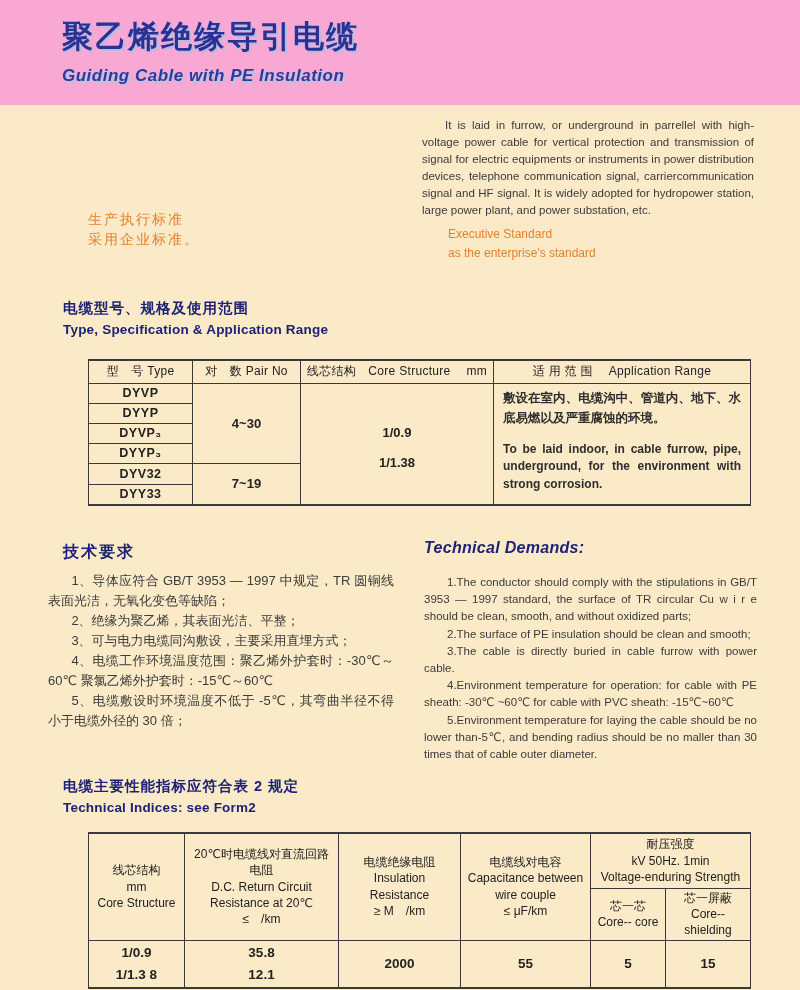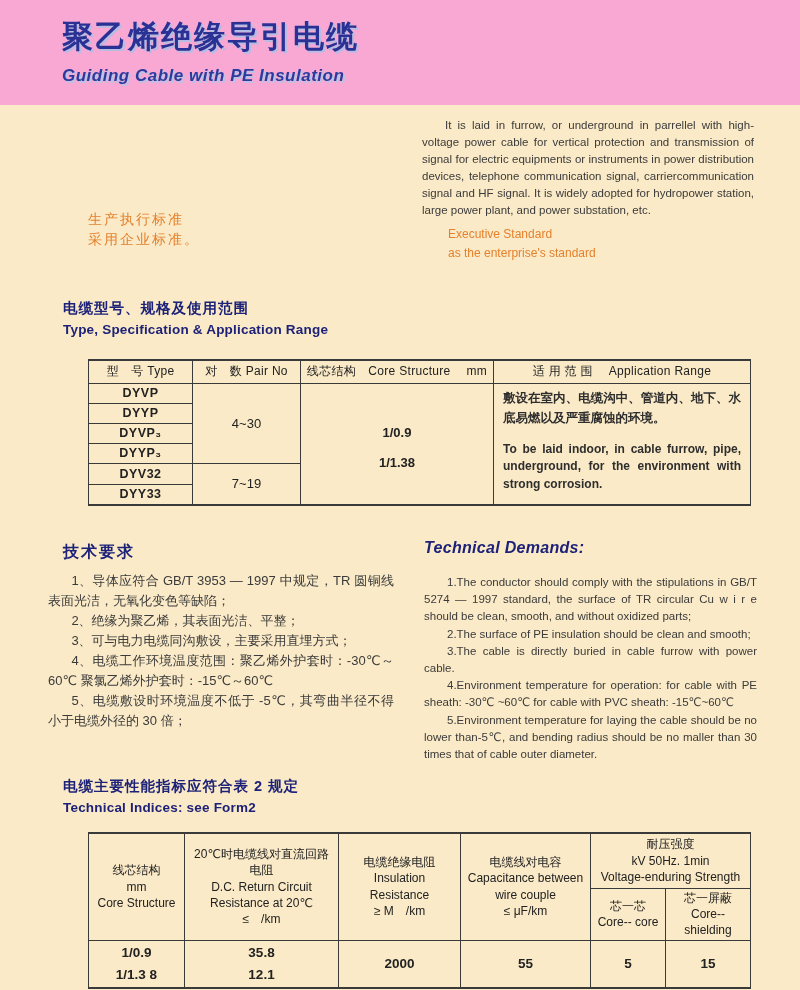--- a/index.html
+++ b/index.html
@@ -37,21 +37,21 @@
   .tech-list.en p { font-size:11.5px; line-height:17.2px; color:#3b3b3b; text-indent:2em; }
   .pre { white-space:pre-line; }
   
   table { border-collapse:collapse; table-layout:fixed; color:#222; }
   .t1 { width:662px; border-top:2px solid #3a3a3a; border-bottom:2px solid #3a3a3a; }
   .t1 th, .t1 td { border:1px solid #3a3a3a; padding:0; }
   .t1 tr { height:20px; }
   .t1 tr.head { height:23px; }
   .t1 th { font-weight:400; font-size:12px; letter-spacing:0.3px; text-align:center; }
   .t1 td.type { text-align:center; font-weight:700; font-size:12.5px; letter-spacing:0.5px; }
-  .t1 td.numcell { text-align:center; font-weight:400; font-size:13px; vertical-align:middle; }
+  .t1 td.numcell { text-align:center; font-weight:700; font-size:13px; vertical-align:middle; }
   .t1 td.corecell { vertical-align:top; }
   .t1 .corestack { display:flex; flex-direction:column; justify-content:center; gap:15px;
                    height:120px; padding-top:8px; text-align:center; font-weight:700; font-size:13px; }
   .t1 td.appcell { vertical-align:top; padding:4px 9px 6px 9px; }
   .app-cn { font-size:12.5px; line-height:20px; text-align:justify; font-weight:600; color:#2e2e2e; }
   .app-en { margin-top:13px; font-size:12px; line-height:17.5px; text-align:justify; font-weight:600; color:#2e2e2e; }
   .t2 { width:662px; border-top:2px solid #3a3a3a; border-bottom:2px solid #3a3a3a; }
   .t2 th, .t2 td { border:1px solid #3a3a3a; padding:1px 2px; text-align:center; vertical-align:middle; }
   .t2 th { font-weight:400; font-size:12px; line-height:16.4px; }
   .t2 tr.h1 { height:55px; }
@@ -138,21 +138,21 @@
     <div class="abs tech-list cn" style="left:48px; top:466px; width:346px;">
       <p>1、导体应符合 GB/T 3953 — 1997 中规定，TR 圆铜线表面光洁，无氧化变色等缺陷；</p>
       <p>2、绝缘为聚乙烯，其表面光洁、平整；</p>
       <p>3、可与电力电缆同沟敷设，主要采用直埋方式；</p>
       <p>4、电缆工作环境温度范围：聚乙烯外护套时：-30℃～60℃ 聚氯乙烯外护套时：-15℃～60℃</p>
       <p>5、电缆敷设时环境温度不低于 -5℃，其弯曲半径不得小于电缆外径的 30 倍；</p>
     </div>
 
     <div class="abs tech-head-en" style="left:424px; top:434px;">Technical Demands:</div>
     <div class="abs tech-list en" style="left:424px; top:469px; width:333px;">
-      <p>1.The conductor should comply with the stipulations in GB/T 5274 — 1997 standard, the surface of TR circular Cu w i r e should be clean, smooth, and without oxidized parts;</p>
+      <p>1.The conductor should comply with the stipulations in GB/T 3953 — 1997 standard, the surface of TR circular Cu w i r e should be clean, smooth, and without oxidized parts;</p>
       <p>2.The surface of PE insulation should be clean and smooth;</p>
       <p>3.The cable is directly buried in cable furrow with power cable.</p>
       <p>4.Environment temperature for operation: for cable with PE sheath: -30℃ ~60℃ for cable with PVC sheath: -15℃~60℃</p>
       <p>5.Environment temperature for laying the cable should be no lower than-5℃, and bending radius should be no maller than 30 times that of cable outer diameter.</p>
     </div>
 
     <div class="abs" style="left:63px; top:672px;">
       <div class="sec-cn">电缆主要性能指标应符合表 2 规定</div>
       <div class="sec-en">Technical Indices: see Form2</div>
     </div>

